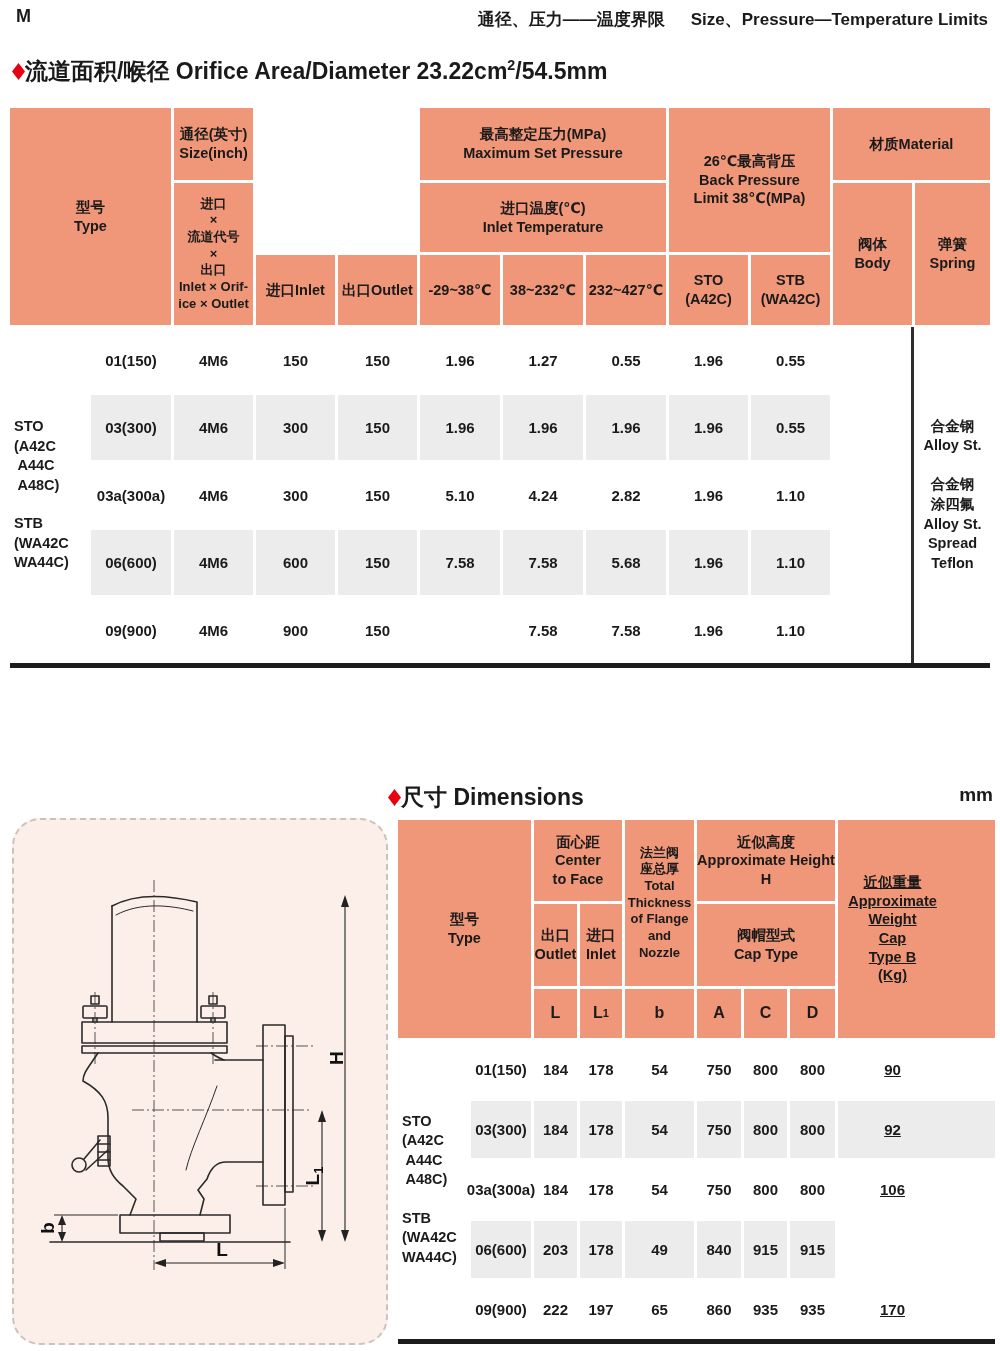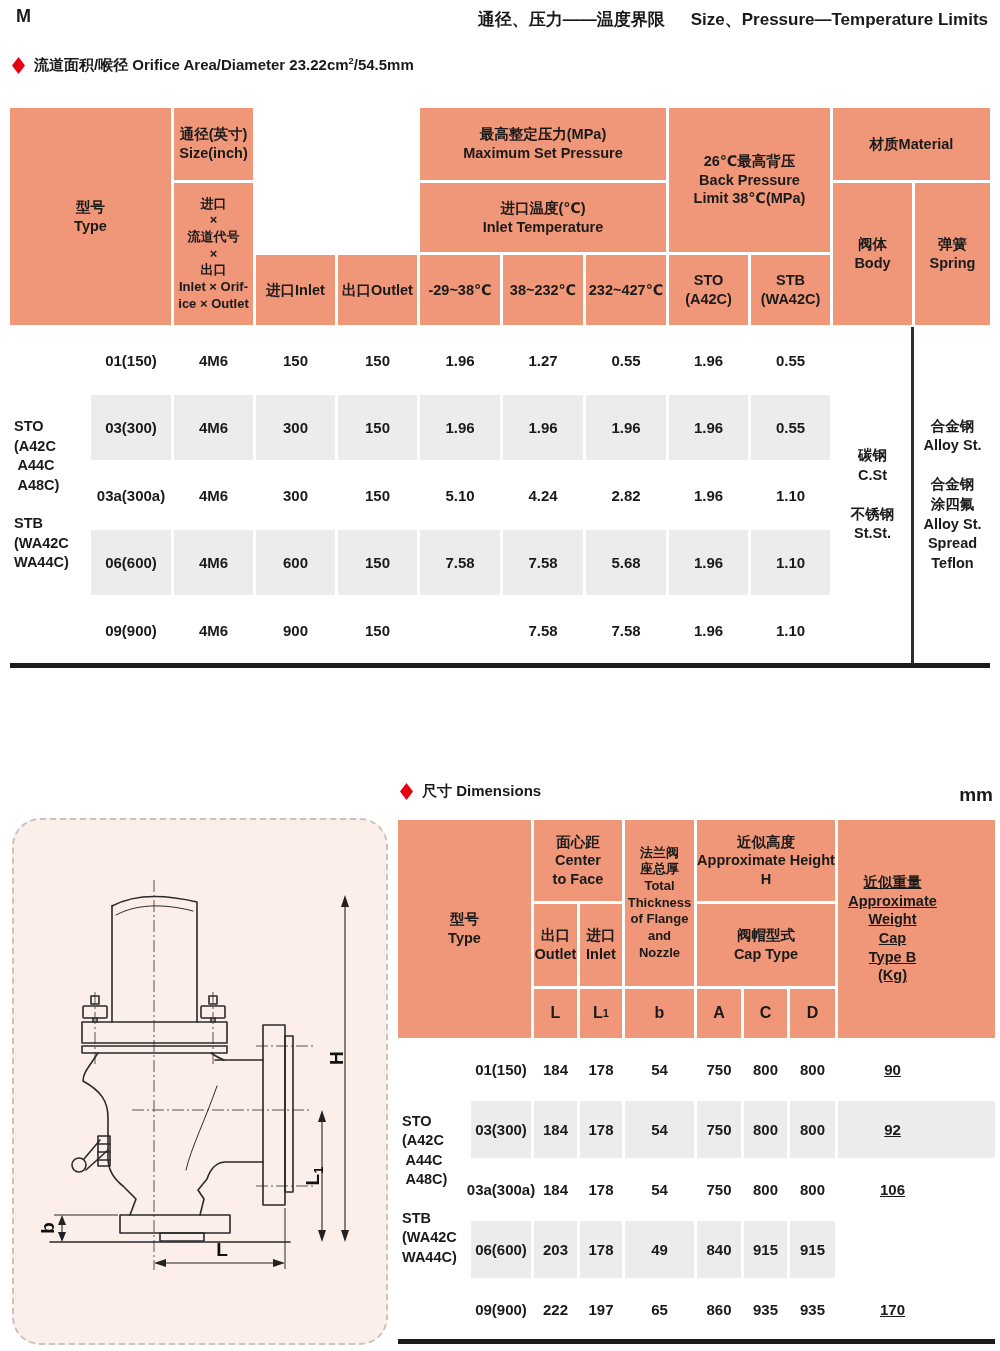--- a/index.html
+++ b/index.html
@@ -7,25 +7,25 @@
     width:1000px;height:1351px;position:relative;background:#ffffff;
     font-family:"Liberation Sans","DejaVu Sans",sans-serif;
     font-weight:bold;color:#1a1a1a;
   }
   .abs{position:absolute;}
   
   #corner-m{left:16px;top:6px;font-size:18px;}
   #top-title{right:12px;top:8px;font-size:17px;white-space:nowrap;}
   #top-title .zh{margin-right:26px;}
   
-  .sec-head{display:flex;align-items:center;gap:9px;font-size:15px;}
+  .sec-head{display:flex;align-items:center;gap:0;font-size:23px;}
   .diamond{width:13px;height:17px;background:#E60012;
     clip-path:polygon(50% 0,100% 50%,50% 100%,0 50%);flex:0 0 auto;}
   #sec1{left:12px;top:56px;}
-  #sec2{left:400px;top:782px;}
+  #sec2{left:388px;top:782px;}
   #mm-unit{right:7px;top:784px;font-size:19px;}
   sup{font-size:62%;}
   
   .grid{position:absolute;display:grid;gap:3px;}
   #t1{left:10px;top:108px;width:980px;height:554px;
     grid-template-columns:78px 80px 79px 79px 79px 80px 80px 80px 79px 79px 79px 75px;
     grid-template-rows:72px 69px 70px 64px 65px 64px 65px 64px;}
   #t2{left:398px;top:820px;width:597px;height:518px;
     grid-template-columns:70px 60px 43px 42px 69px 44px 43px 45px 157px;
     grid-template-rows:81px 82px 49px 57px 57px 57px 57px 57px;}
@@ -154,25 +154,20 @@
   <div class="c num" style="grid-area:8/2/9/3">09(900)</div>
   <div class="c num" style="grid-area:8/3/9/4">4M6</div>
   <div class="c num" style="grid-area:8/4/9/5">900</div>
   <div class="c num" style="grid-area:8/5/9/6">150</div>
   <div class="c num" style="grid-area:8/6/9/7"></div>
   <div class="c num" style="grid-area:8/7/9/8">7.58</div>
   <div class="c num" style="grid-area:8/8/9/9">7.58</div>
   <div class="c num" style="grid-area:8/9/9/10">1.96</div>
   <div class="c num" style="grid-area:8/10/9/11">1.10</div>
 
-  <div class="c mat" style="grid-area:4/11/9/12">碳钢
-C.St
-
-不锈钢
-St.St.</div>
   <div class="c mat" style="grid-area:4/12/9/13">合金钢
 Alloy St.
 
 合金钢
 涂四氟
 Alloy St.
 Spread
 Teflon</div>
 </div>
 <div class="abs bline" id="t1-vdiv"></div>

